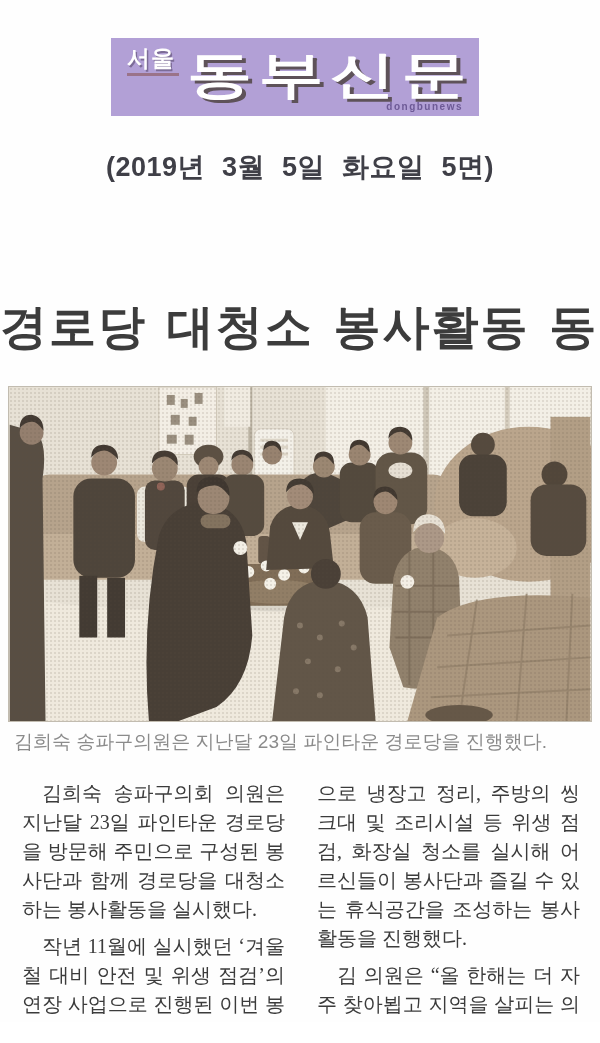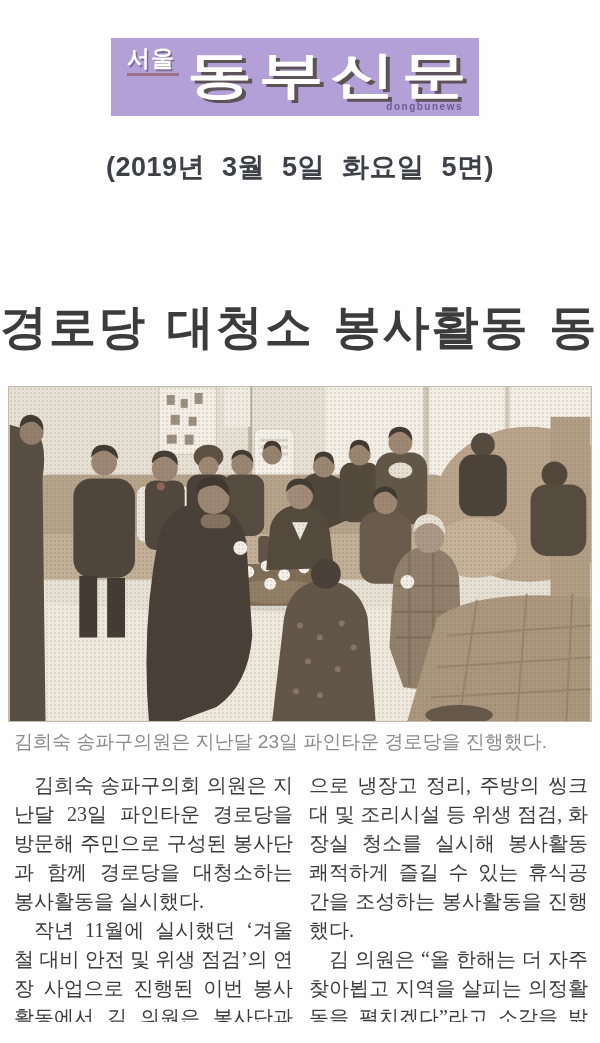--- a/index.html
+++ b/index.html
@@ -70,21 +70,21 @@
     position:absolute; left:14px; top:729px; font-size:19px; color:#8b8b8b;
   }
 
   
   .body-cols {
     position:absolute; left:14px; top:771px; width:574px; display:flex; gap:16px;
     font-family:"Liberation Serif","DejaVu Serif",serif;
     font-size:20px; line-height:29px; color:#3b3b3b; text-align:justify;
   }
   .body-cols .col { width:279px; }
-  .body-cols p { margin:0; }
+  .body-cols p { margin:8px; }
   .body-cols p.indent { text-indent:20px; }
 </style>
 </head>
 <body>
 
 <div class="page">
 
   <div class="masthead">
     <div class="masthead-region">서울</div>
     <div class="masthead-smallprint">
@@ -252,18 +252,18 @@
   </figure>
 
   <div class="caption">김희숙 송파구의원은 지난달 23일 파인타운 경로당을 진행했다.</div>
 
   <div class="body-cols">
     <div class="col">
       <p class="indent">김희숙 송파구의회 의원은 지난달 23일 파인타운 경로당을 방문해 주민으로 구성된 봉사단과 함께 경로당을 대청소하는 봉사활동을 실시했다.</p>
       <p class="indent">작년 11월에 실시했던 ‘겨울철 대비 안전 및 위생 점검’의 연장 사업으로 진행된 이번 봉사활동에서 김 의원은 봉사단과 함께 식당을 중심</p>
     </div>
     <div class="col">
-      <p>으로 냉장고 정리, 주방의 씽크대 및 조리시설 등 위생 점검, 화장실 청소를 실시해 봉사활동 쾌적하게 즐길 수 있는 휴식공간을 조성하는 봉사활동을 진행했다.</p>
+      <p>으로 냉장고 정리, 주방의 씽크대 및 조리시설 등 위생 점검, 화장실 청소를 실시해 어르신들이 봉사단과 즐길 수 있는 휴식공간을 조성하는 봉사활동을 진행했다.</p>
       <p class="indent">김 의원은 “올 한해는 더 자주 찾아뵙고 지역을 살피는 의정활동을 펼치겠다”라고 소감을 밝혔다.</p>
     </div>
   </div>
 
 </div>
 
 </body></html>

